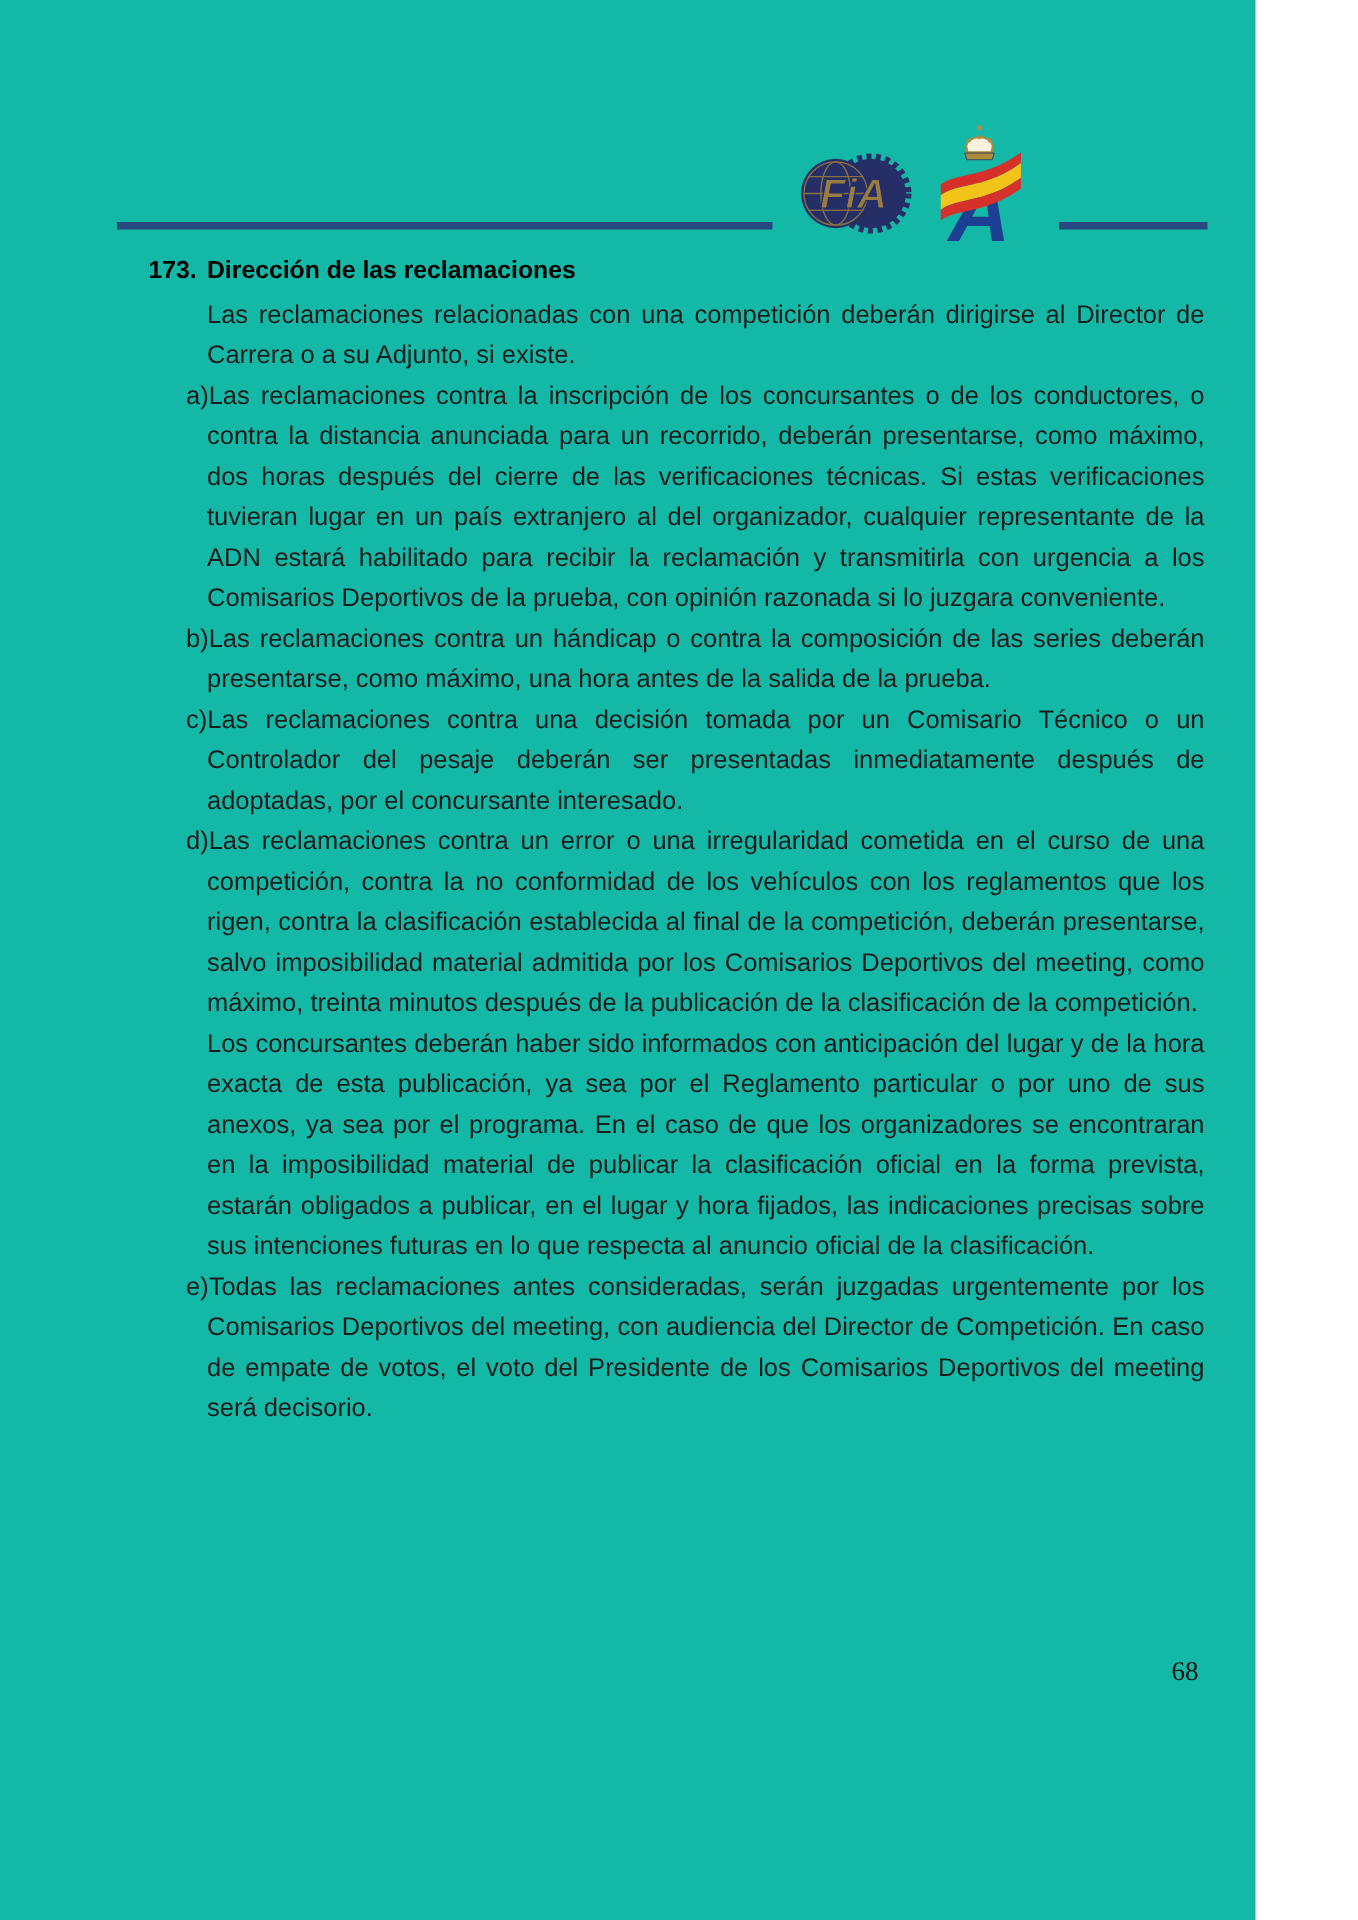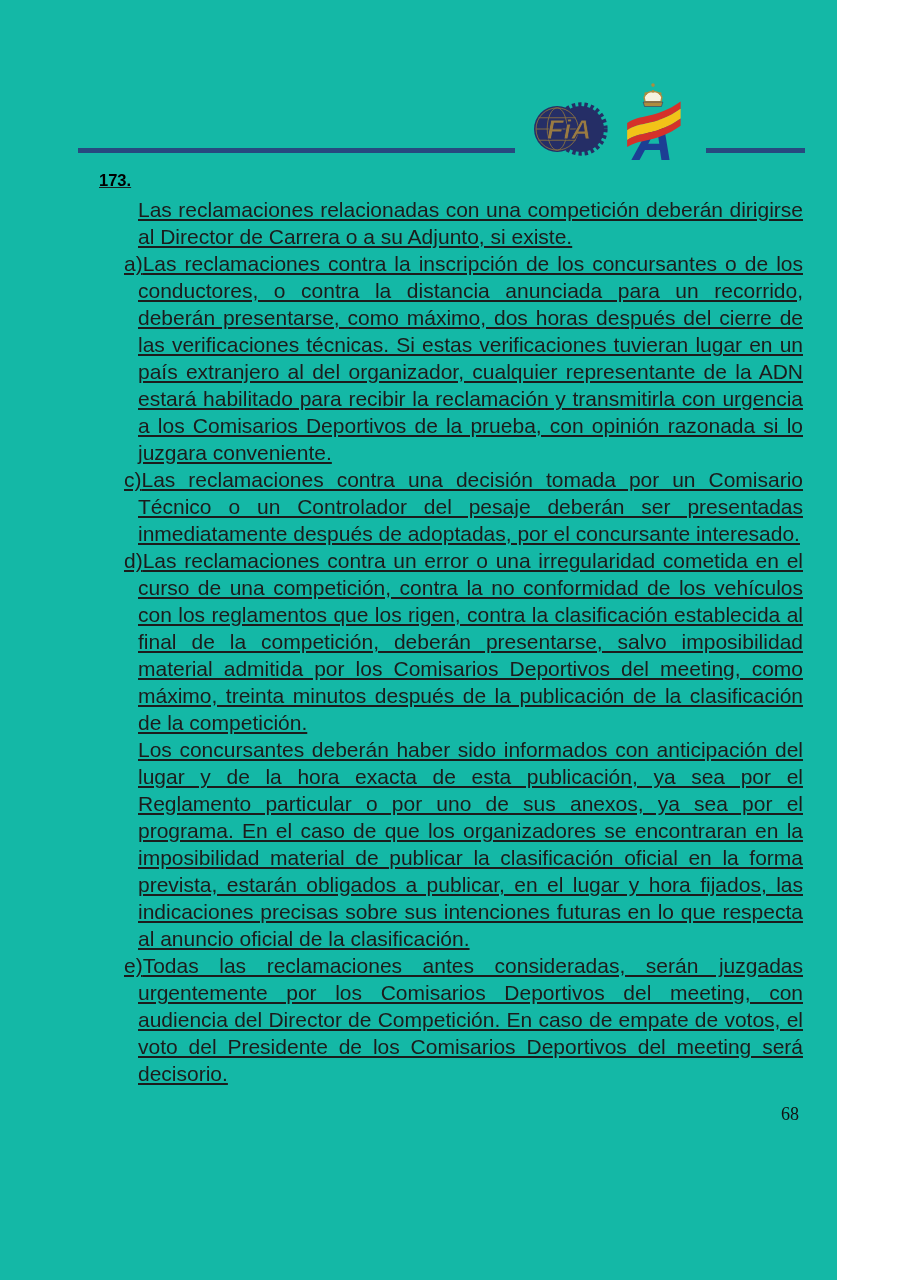--- a/index.html
+++ b/index.html
@@ -18,39 +18,39 @@
     position: absolute;
     top: 148px;
     height: 5px;
     background: #27497f;
   }
   .header-rule.left  { left: 78px;  width: 437px; }
   .header-rule.right { left: 706px; width: 99px;  }
   .fia-logo   { position: absolute; left: 529px; top: 96px;  width: 80px; height: 66px; }
   .rfeda-logo { position: absolute; left: 617px; top: 82px;  width: 72px; height: 82px; }
 
-  .content { position: absolute; top: 160px; left: 0; width: 905px; text-decoration: underline; }
+  .content { position: absolute; top: 160px; left: 0; width: 905px; }
 
   .section-heading {
     display: flex;
     margin-top: 7px;
     margin-bottom: 2px;
     font-weight: bold;
     font-size: 16.5px;
     line-height: 27px;
     color: #000000;
   }
   .section-heading .num { margin-left: 99px; width: 39px; flex: 0 0 39px; }
   .section-heading .title { flex: 1; }
 
   .body-par, .item-par, .item-cont {
     margin-left: 138px;
     width: 665px;
     text-align: justify;
-    font-size: 21px;
+    font-size: 17px;
     line-height: 27px;
   }
   .item-par { text-indent: -14px; }
   .item-par .marker { display: inline; }
 
   .page-number {
     position: absolute;
     left: 781px;
     top: 1104px;
     font-family: "Liberation Serif", "DejaVu Serif", serif;
@@ -98,26 +98,28 @@
       <path d="M6,46 C20,36 38,42 66,22 L66,30 C38,50 20,44 6,54 Z" fill="#d5312a"></path>
       <path d="M6,54 C20,44 38,50 66,30 L66,41 C38,61 20,55 6,65 Z" fill="#f2c318"></path>
       <path d="M6,65 C20,55 38,61 66,41 L66,49 C38,69 20,63 6,73 Z" fill="#d5312a"></path>
     </g>
   </svg>
 
   <div class="content">
 
     <div class="section-heading">
       <span class="num">173.</span>
+      <span class="title">Dirección de las reclamaciones</span>
     </div>
     <p class="body-par">Las reclamaciones relacionadas con una competición deberán dirigirse al Director de Carrera o a su Adjunto, si existe.</p>
 
 
     <p class="item-par"><span class="marker">a)</span><span>Las reclamaciones contra la inscripción de los concursantes o de los conductores, o contra la distancia anunciada para un recorrido, deberán presentarse, como máximo, dos horas después del cierre de las verificaciones técnicas. Si estas verificaciones tuvieran lugar en un país extranjero al del organizador, cualquier representante de la ADN estará habilitado para recibir la reclamación y transmitirla con urgencia a los Comisarios Deportivos de la prueba, con opinión razonada si lo juzgara conveniente.</span></p>
 
+    <p class="item-par"><span class="marker">b)</span><span>Las reclamaciones contra un hándicap o contra la composición de las series deberán presentarse, como máximo, una hora antes de la salida de la prueba.</span></p>
 
     <p class="item-par"><span class="marker">c)</span><span>Las reclamaciones contra una decisión tomada por un Comisario Técnico o un Controlador del pesaje deberán ser presentadas inmediatamente después de adoptadas, por el concursante interesado.</span></p>
 
     <p class="item-par"><span class="marker">d)</span><span>Las reclamaciones contra un error o una irregularidad cometida en el curso de una competición, contra la no conformidad de los vehículos con los reglamentos que los rigen, contra la clasificación establecida al final de la competición, deberán presentarse, salvo imposibilidad material admitida por los Comisarios Deportivos del meeting, como máximo, treinta minutos después de la publicación de la clasificación de la competición.</span></p>
     <p class="item-cont">Los concursantes deberán haber sido informados con anticipación del lugar y de la hora exacta de esta publicación, ya sea por el Reglamento particular o por uno de sus anexos, ya sea por el programa. En el caso de que los organizadores se encontraran en la imposibilidad material de publicar la clasificación oficial en la forma prevista, estarán obligados a publicar, en el lugar y hora fijados, las indicaciones precisas sobre sus intenciones futuras en lo que respecta al anuncio oficial de la clasificación.</p>
 
     <p class="item-par"><span class="marker">e)</span><span>Todas las reclamaciones antes consideradas, serán juzgadas urgentemente por los Comisarios Deportivos del meeting, con audiencia del Director de Competición. En caso de empate de votos, el voto del Presidente de los Comisarios Deportivos del meeting será decisorio.</span></p>
 
   </div>
 

